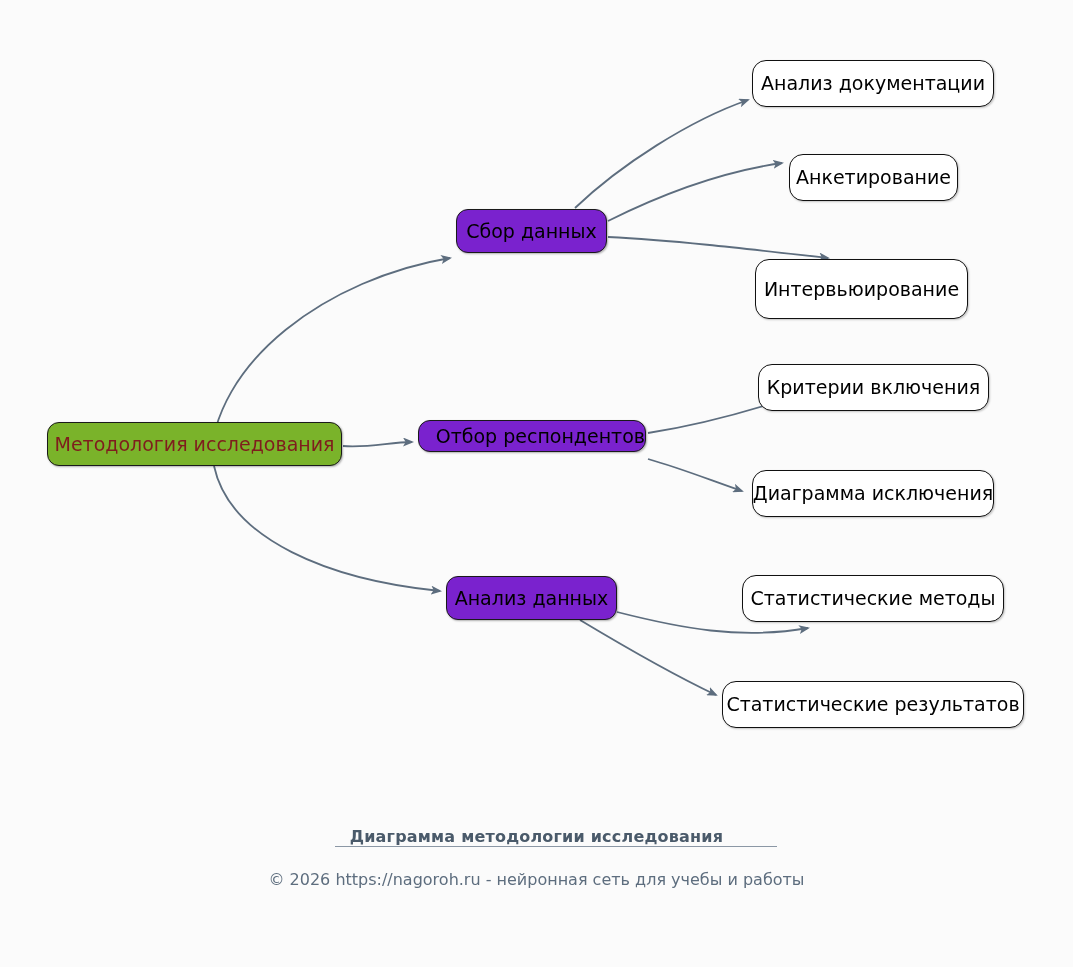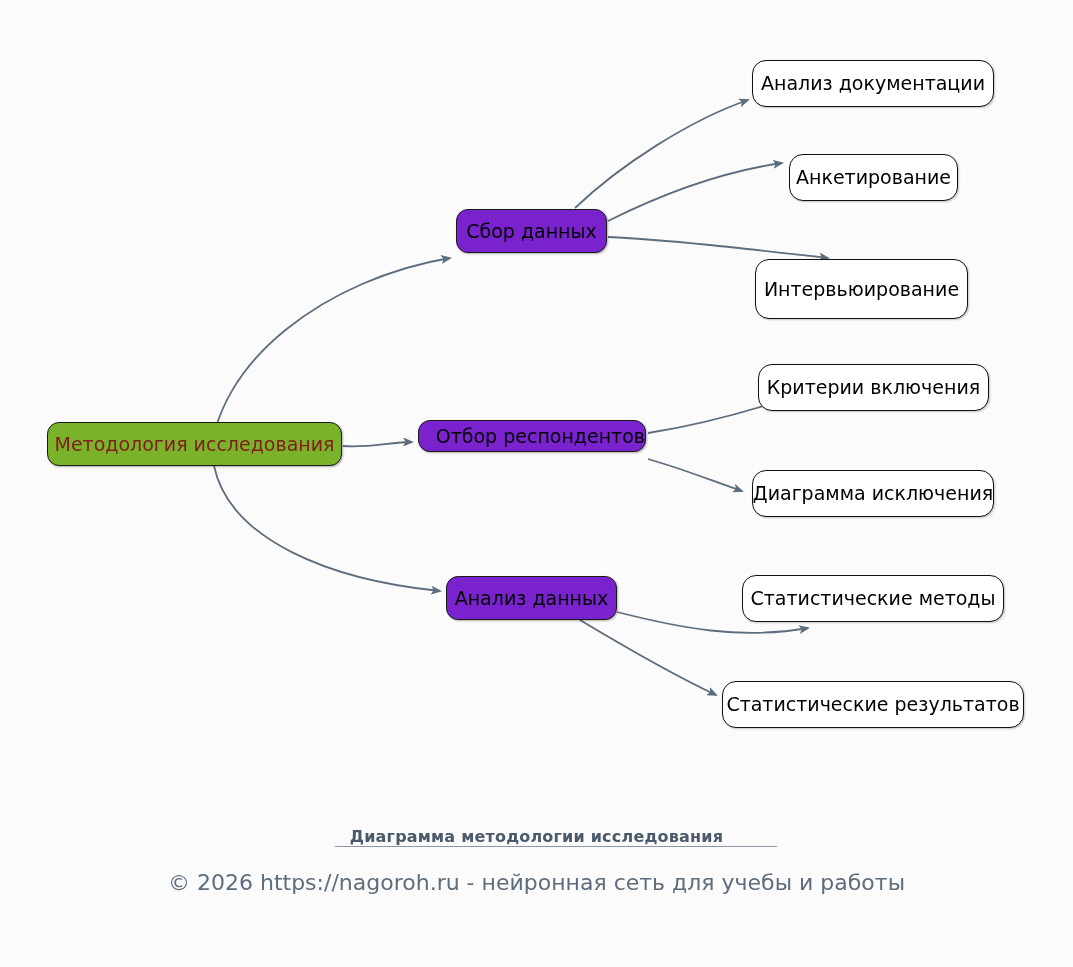--- a/index.html
+++ b/index.html
@@ -83,21 +83,21 @@
   .footer-rule {
     position: absolute;
     left: 335px;
     top: 846px;
     width: 442px;
     height: 0;
     border-top: 1.5px solid #8b97a5;
   }
   .footer-credit {
     top: 870px;
-    font-size: 22px;
+    font-size: 16px;
     color: #5d6d7e;
   }
 </style>
 </head>
 <body>
 
 <div id="canvas">
 
   <svg class="edges" viewBox="0 0 1073 967" width="1073" height="967" xmlns="http://www.w3.org/2000/svg">
     <defs>

